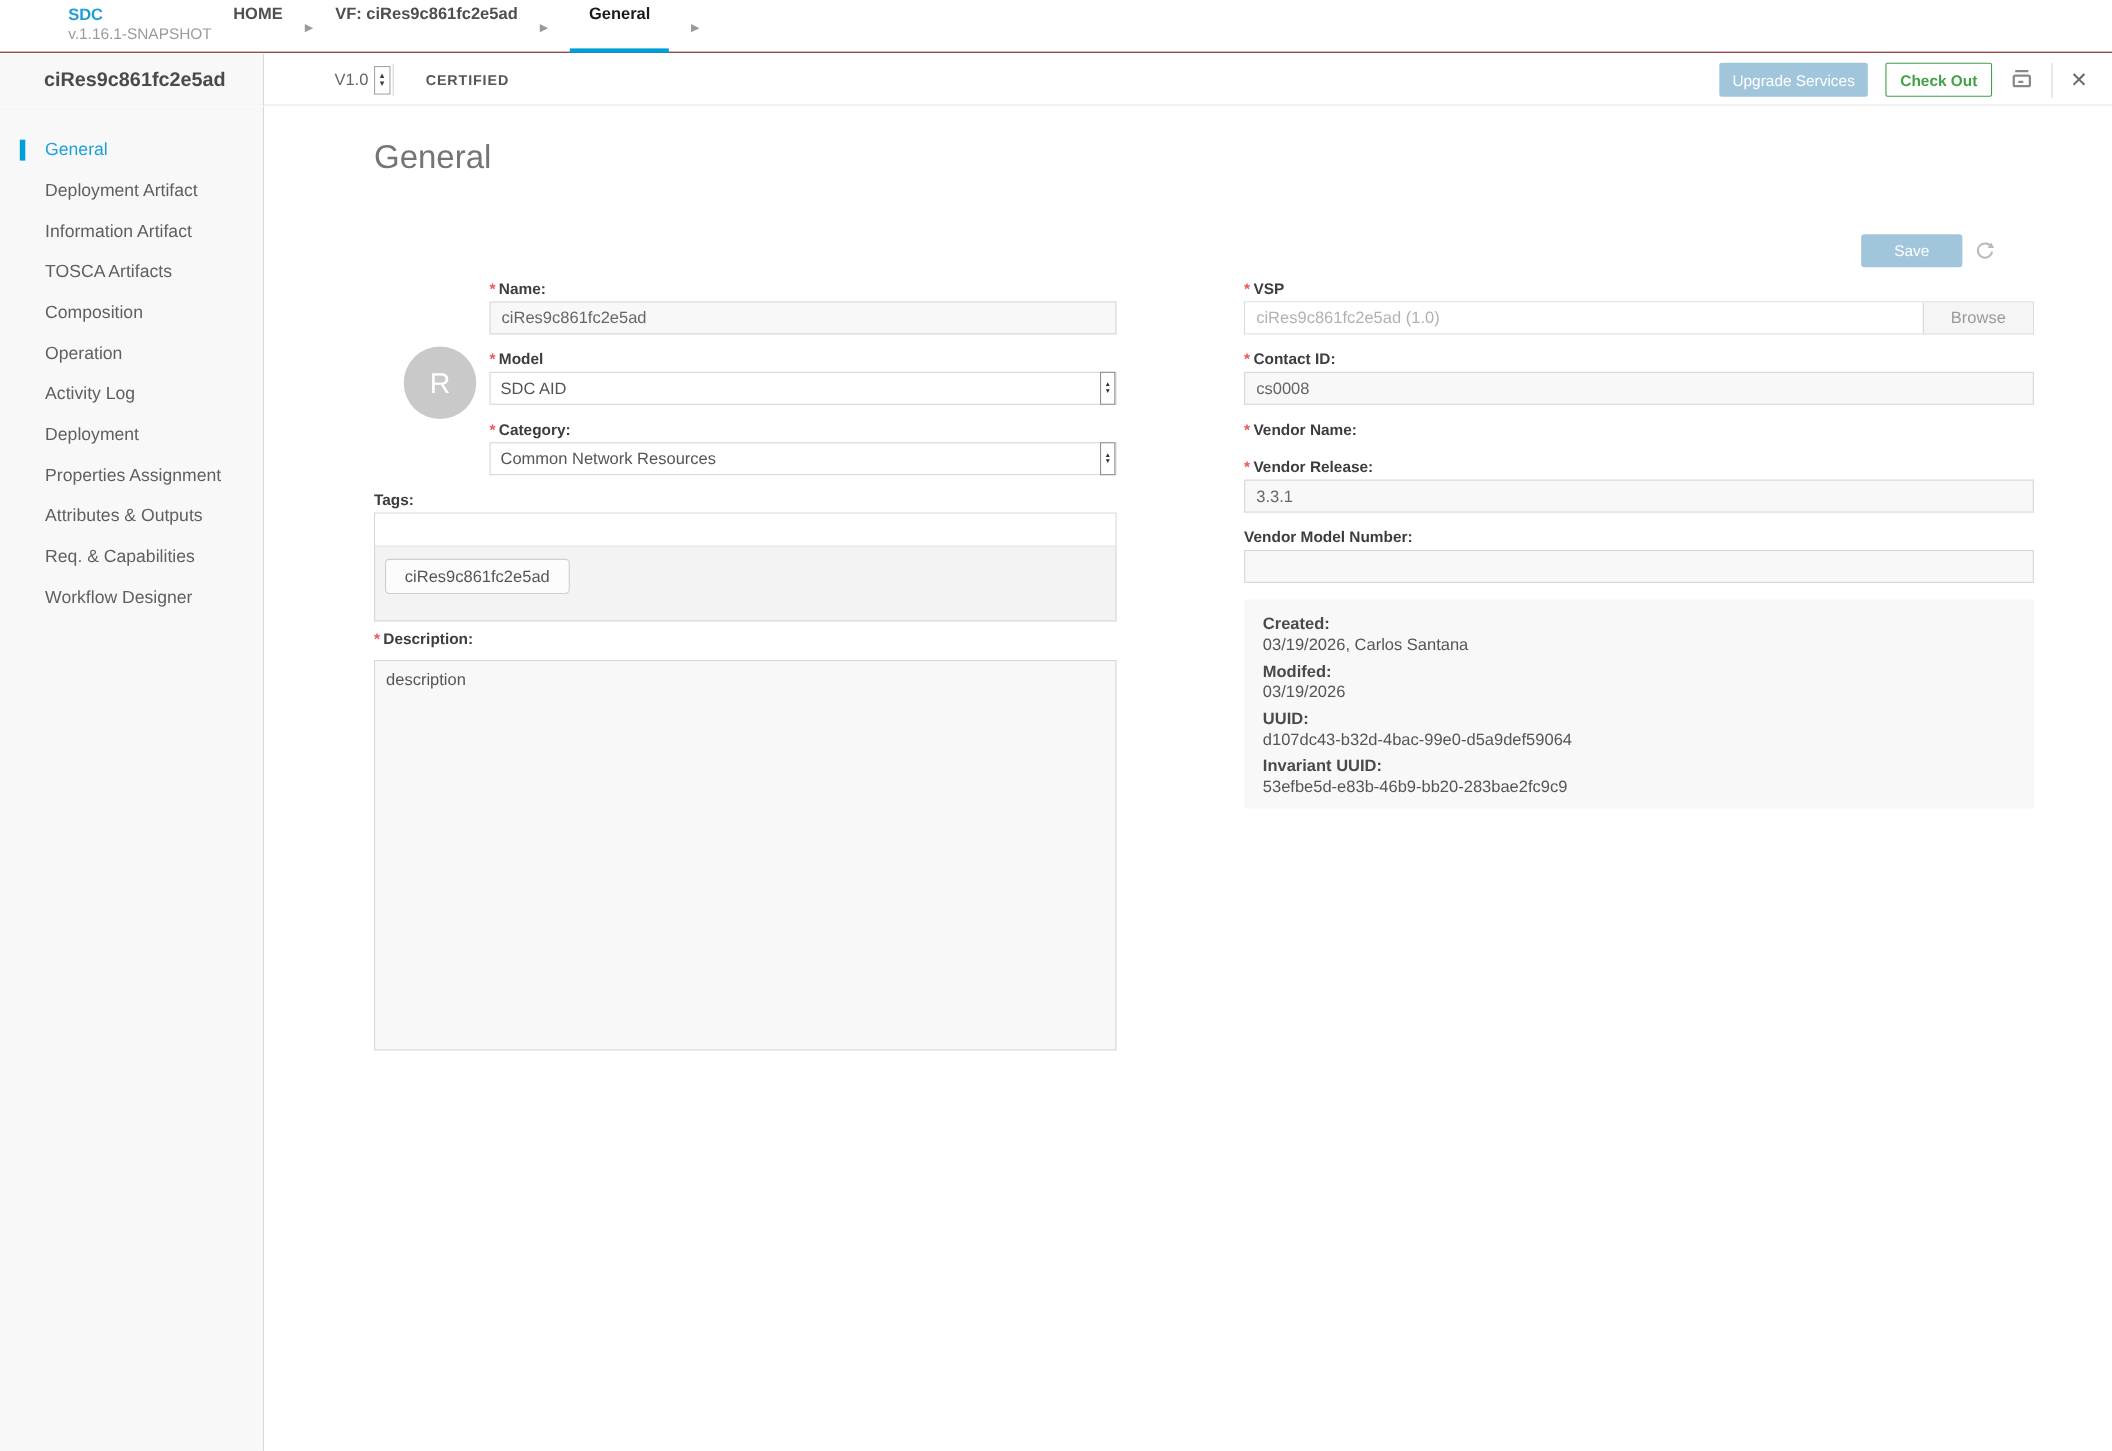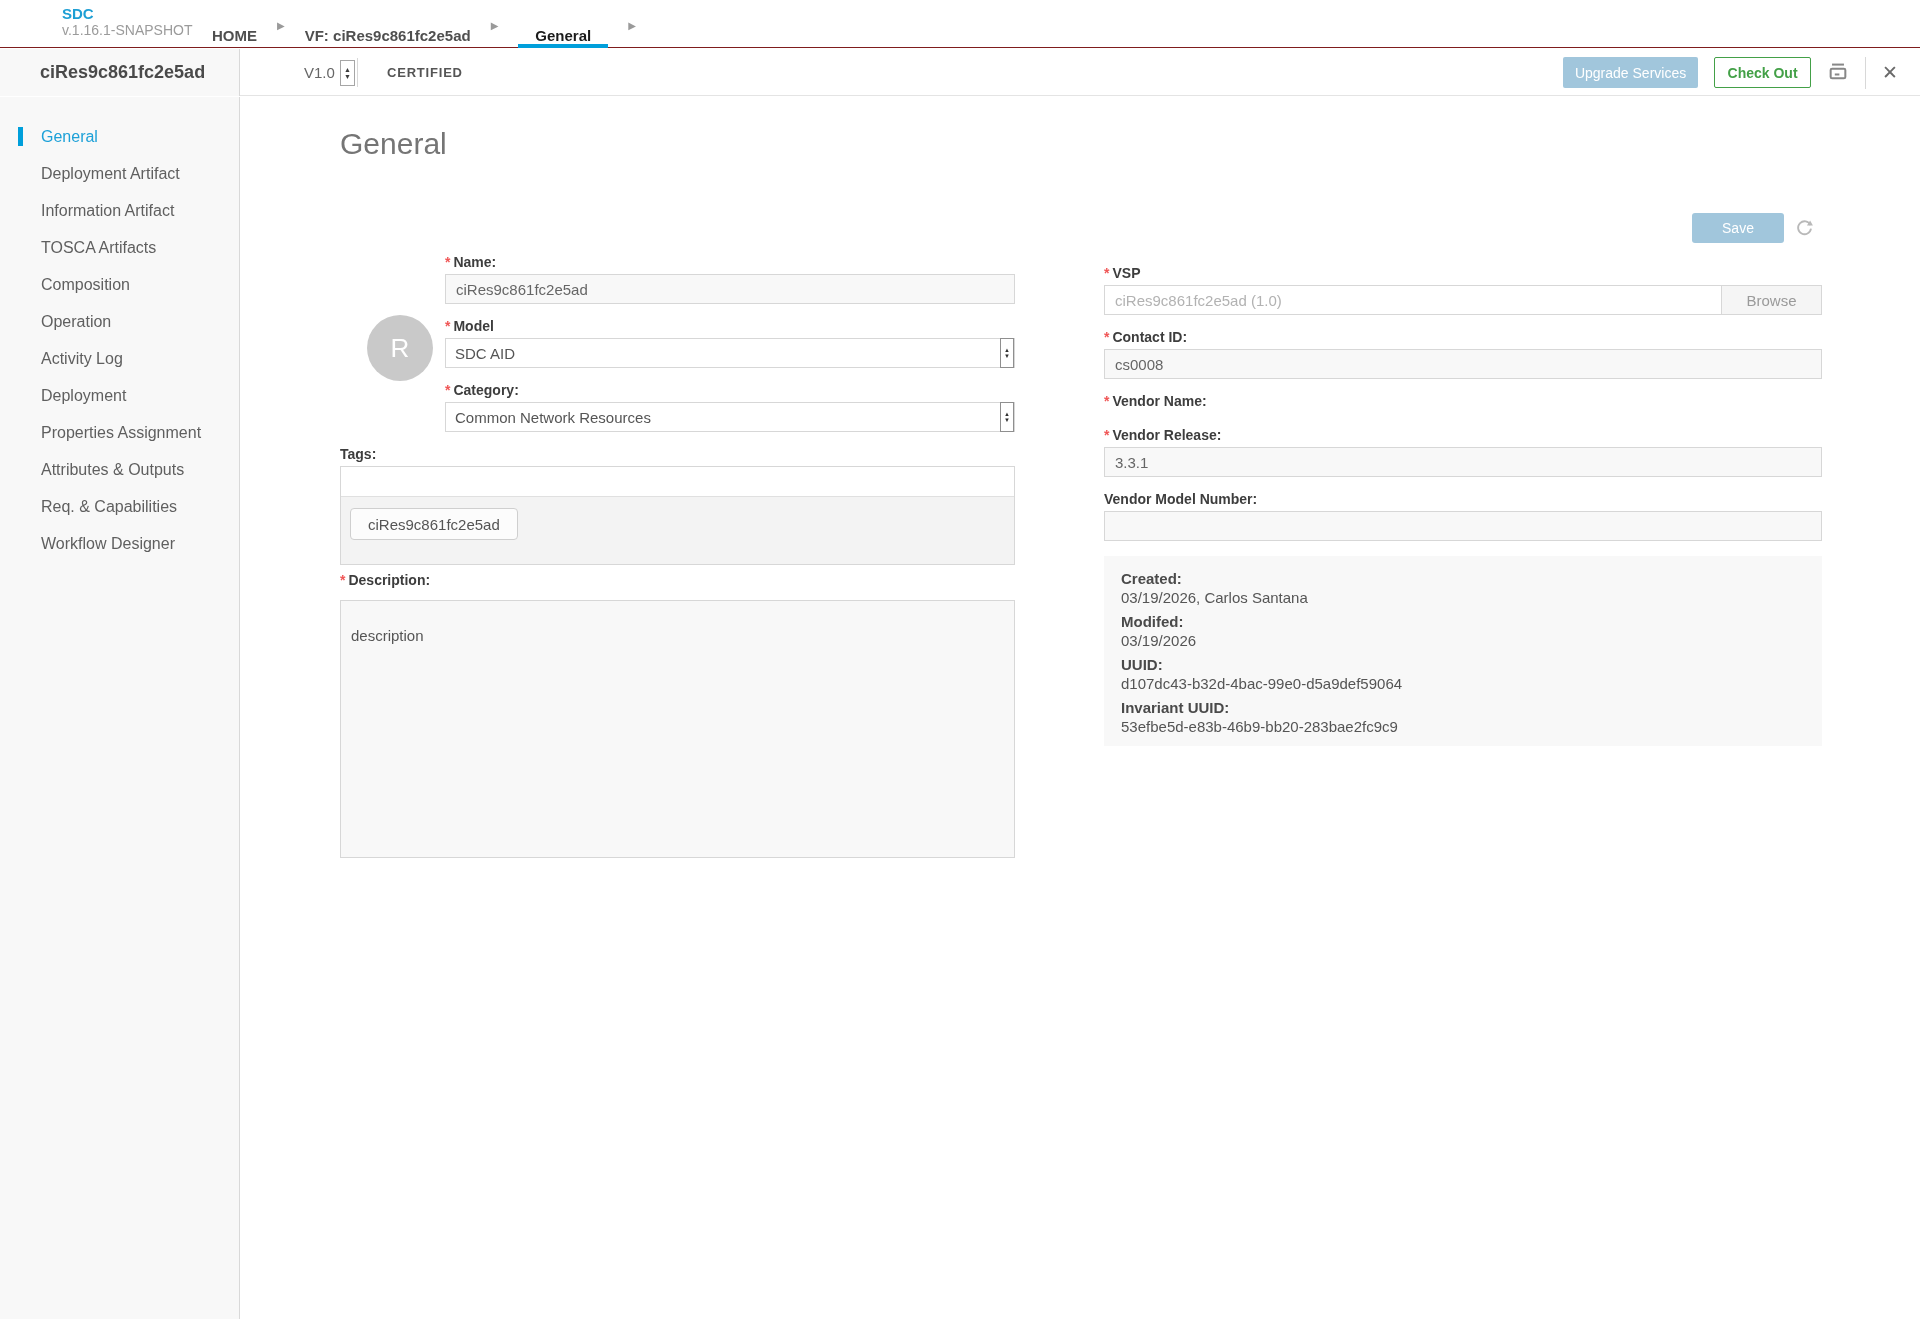--- a/index.html
+++ b/index.html
@@ -5,21 +5,21 @@
   * { margin:0; padding:0; box-sizing:border-box; }
   html,body { width:1920px; height:1319px; background:#fff; font-family:"Liberation Sans", sans-serif; overflow:hidden; }
   .app { position:relative; width:1920px; height:1319px; background:#fff; }
 
   
   .header { position:absolute; top:0; left:0; right:0; height:48px; background:#fff; border-bottom:1px solid #7f1d1d; z-index:3; }
   .logo { position:absolute; left:62px; top:6px; line-height:1; }
   .logo-title { color:#1e9fd4; font-weight:700; font-size:15px; display:block; }
   .logo-version { color:#9b9b9b; font-size:14px; display:block; margin-top:2px; }
   .breadcrumbs { position:absolute; left:212px; top:0; height:48px; display:flex; align-items:stretch; }
-  .crumb { display:flex; align-items:flex-end; font-size:15px; font-weight:600; color:#4f4f4f; border-bottom:4px solid transparent; padding-top:4px; cursor:pointer; }
+  .crumb { display:flex; align-items:flex-start; font-size:15px; font-weight:600; color:#4f4f4f; border-bottom:4px solid transparent; padding-top:4px; cursor:pointer; }
   .crumb.active { color:#1b1b1b; font-weight:700; border-bottom-color:#009fdb; padding-left:17px; padding-right:17px; }
   .crumb-arrow { display:flex; align-items:center; margin:0 20px; color:#9a9a9a; font-size:10px; padding-top:2px; }
 
   
   .title-row { position:absolute; top:49px; left:0; right:0; height:47px; background:#fff; border-bottom:1px solid #e4e4e4; z-index:2; }
   .title-left { position:absolute; left:0; top:0; width:240px; height:47px; background:#f8f8f8; border-right:1px solid #d9d9d9; display:flex; align-items:center; padding-left:40px; font-size:18px; font-weight:700; color:#4a4a4a; }
   .version-ctrl { position:absolute; left:304px; top:0; height:47px; display:flex; align-items:center; gap:5px; font-size:15px; color:#666; cursor:pointer; }
   .num-spinner { width:15px; height:26px; border:1px solid #a6a6a6; background:#fff; display:flex; flex-direction:column; align-items:center; justify-content:center; line-height:1; }
   .num-spinner span { font-size:7px; color:#3c3c3c; line-height:7px; }
   .title-vdiv { position:absolute; left:357px; top:9px; width:1px; height:29px; background:#d8d8d8; }
@@ -37,38 +37,38 @@
   .nav-item.active { color:#1da1d8; }
   .active-bar { position:absolute; left:18px; top:9px; width:5px; height:19px; background:#009fdb; }
 
   
   .main { position:absolute; left:241px; top:97px; right:0; bottom:0; background:#fff; }
   .page-title { position:absolute; left:99px; top:30px; font-size:30px; font-weight:400; color:#757575; }
   .btn-save { position:absolute; left:1451px; top:116px; width:92px; height:30px; background:#a1c6dc; color:#fff; border:none; border-radius:3px; font-size:14px; font-family:inherit; cursor:pointer; }
   .redo-btn { position:absolute; left:1553px; top:120px; }
 
   .col-left  { position:absolute; left:99px;  top:158px; width:675px; }
-  .col-right { position:absolute; left:863px; top:158px; width:718px;margin-top:11px; }
+  .col-right { position:absolute; left:890px; top:158px; width:718px; }
   .fields-indent { margin-left:105px; }
   .avatar { position:absolute; left:27px; top:60px; width:66px; height:66px; border-radius:50%; background:#c9c9c9; color:#fff; display:flex; align-items:center; justify-content:center; font-size:26px; }
 
   .field { margin-bottom:15px; }
   .flabel { display:block; height:19px; font-size:14px; font-weight:600; color:#3d3d3d; line-height:15px; }
   .req { color:#f05757; margin-right:3px; }
   .text-input { width:100%; height:30px; border:1px solid #d7d7d7; background:#f8f8f8; padding:0 10px; font-size:15px; color:#666; font-family:inherit; }
   .select-box { position:relative; height:30px; border:1px solid #d7d7d7; background:#fff; display:flex; align-items:center; padding-left:9px; font-size:15px; color:#555; cursor:pointer; }
   .select-spinner { position:absolute; right:0; top:-1px; bottom:-1px; width:14px; border:1px solid #8f8f8f; background:#fff; display:flex; flex-direction:column; align-items:center; justify-content:center; line-height:1; }
   .select-spinner span { font-size:6px; color:#2e2e2e; line-height:6px; }
 
   .tags-box { border:1px solid #d7d7d7; height:99px; background:#f3f3f3; }
   .tags-input { display:block; width:100%; height:30px; border:none; border-bottom:1px solid #e0e0e0; background:#fff; padding:0 10px; font-size:15px; font-family:inherit; }
   .tags-area { padding:11px 0 0 9px; }
   .tag-chip { display:inline-flex; align-items:center; height:32px; padding:0 17px; background:#fcfcfc; border:1px solid #cfcfcf; border-radius:4px; font-size:15px; color:#555; }
 
-  .desc-textarea { width:100%; height:258px; border:1px solid #d7d7d7; background:#f8f8f8; padding:26px 10px; font-size:15px; color:#555; font-family:inherit; resize:none; }
+  .desc-textarea { width:100%; height:355px; border:1px solid #d7d7d7; background:#f8f8f8; padding:9px 10px; font-size:15px; color:#555; font-family:inherit; resize:none; }
 
   .vsp-row { display:flex; height:30px; border:1px solid #d7d7d7; background:#fff; }
   .vsp-input { flex:1; border:none; background:#fff; padding:0 10px; font-size:15px; color:#b2b2b2; font-family:inherit; }
   .btn-browse { width:100px; border:none; border-left:1px solid #d7d7d7; background:#f5f5f5; color:#9a9a9a; font-size:15px; font-family:inherit; cursor:pointer; }
 
   .meta-panel { margin-top:4px; height:190px; background:#f8f8f8; padding:13px 17px; }
   .meta-group { margin-bottom:5px; }
   .meta-label { font-size:15px; font-weight:700; color:#4a4a4a; line-height:19px; }
   .meta-value { font-size:15px; color:#555; line-height:19px; }
 </style>

